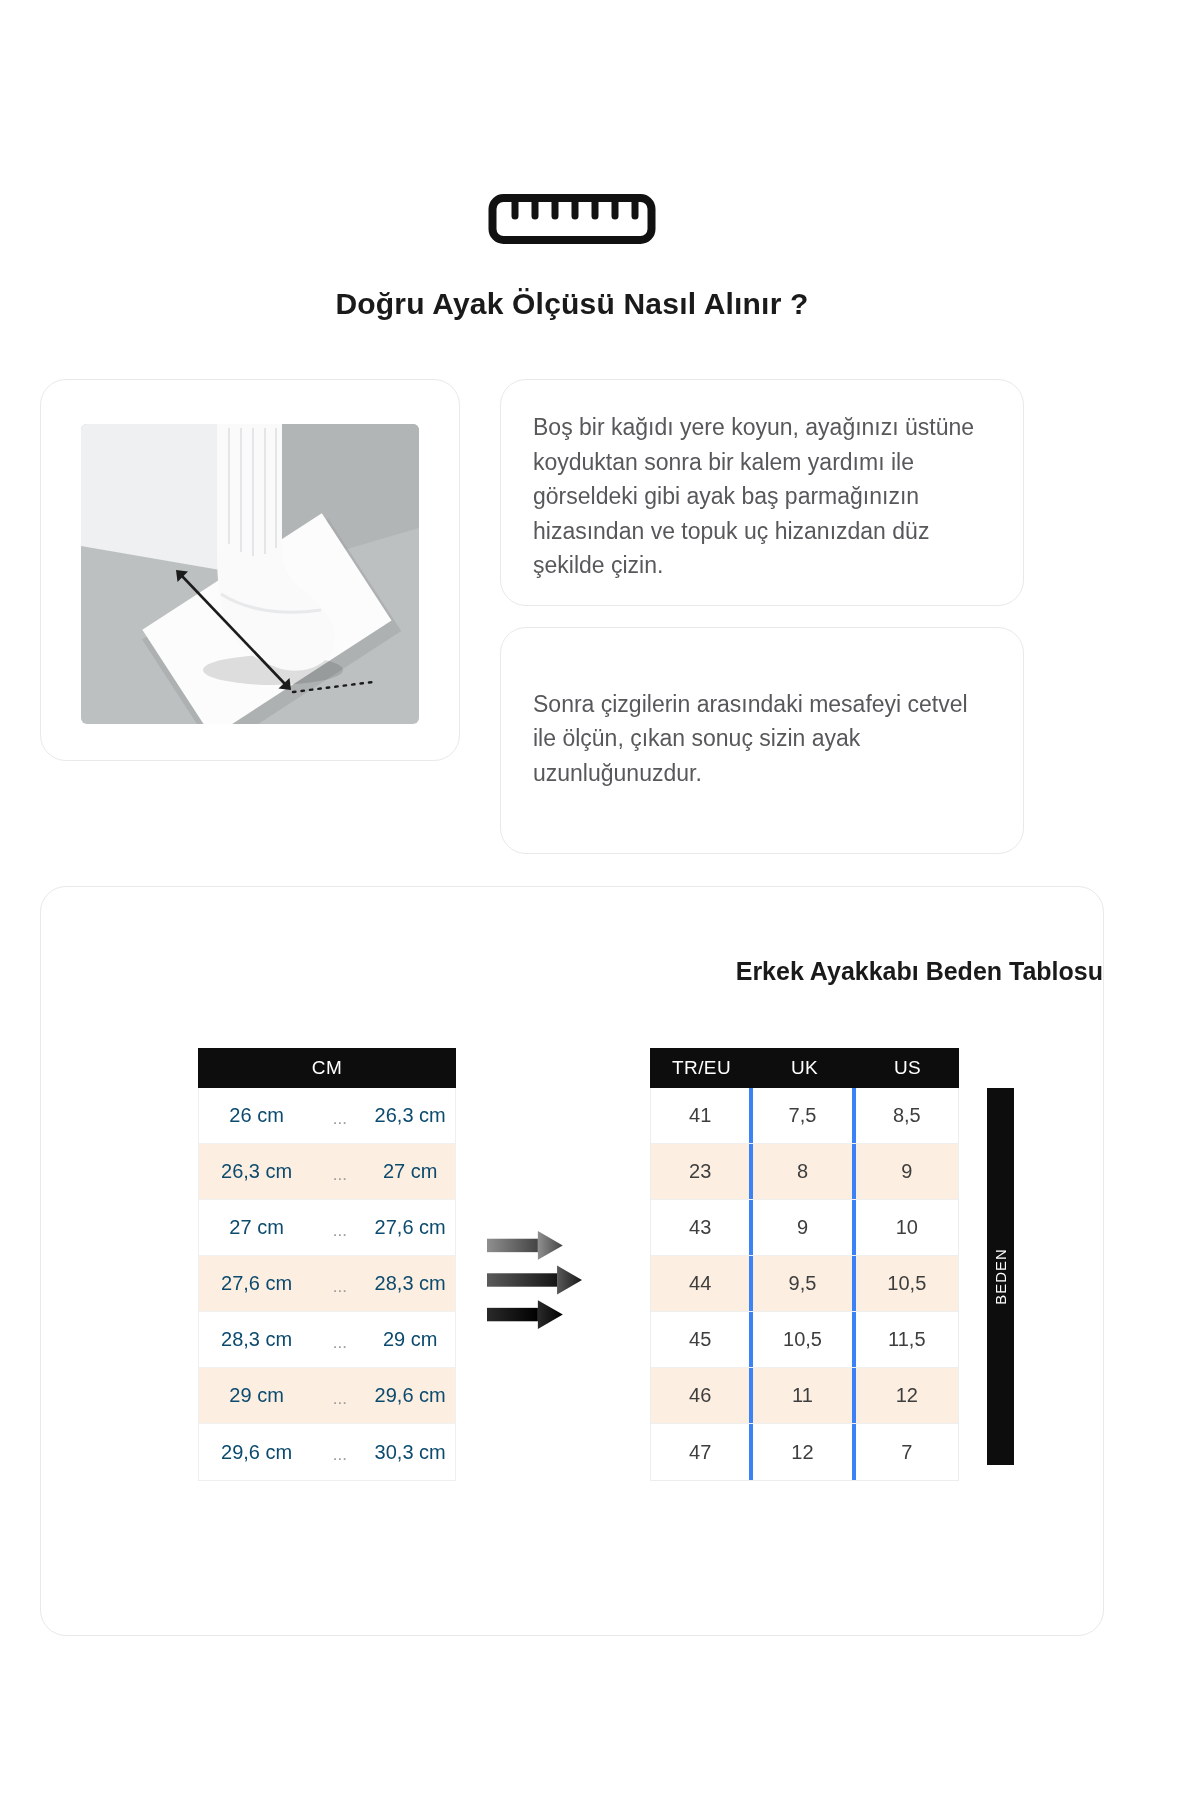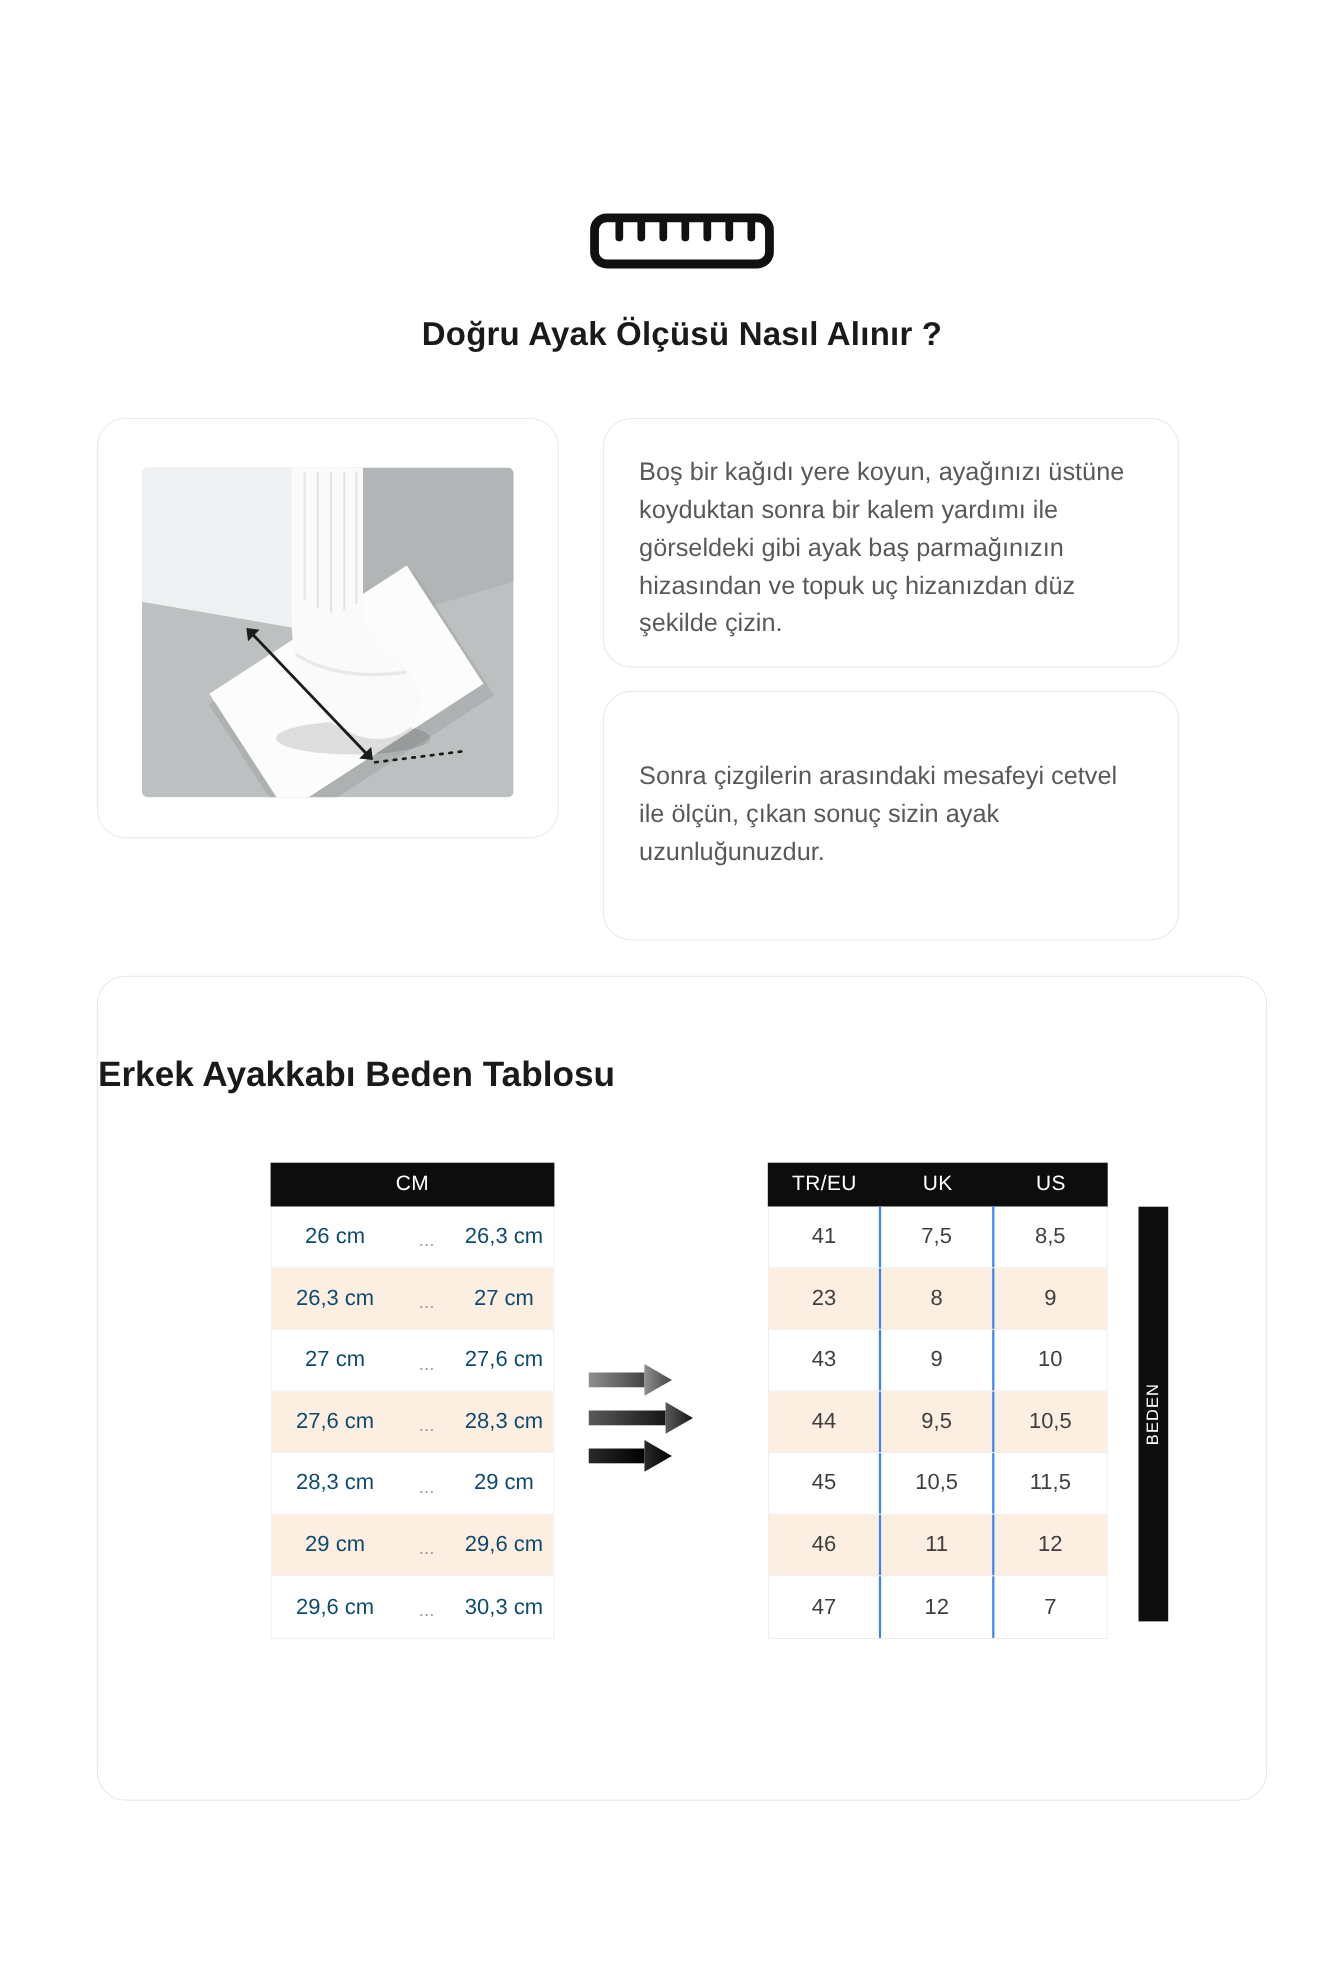--- a/index.html
+++ b/index.html
@@ -1,21 +1,21 @@
 <!DOCTYPE html>
 <html><head>
 <meta charset="utf-8">
 <style>
   * { margin:0; padding:0; box-sizing:border-box; }
   html,body { background:#ffffff; }
   body {
     width:1200px; height:1800px; position:relative;
     font-family:"Liberation Sans", sans-serif; color:#1b1b1b;
   }
-  .page { width:1144px; height:1800px; overflow:hidden; position:relative;margin-left:48px; }
+  .page { width:1144px; height:1800px; overflow:hidden; position:relative; }
 
   
   .ruler-wrap { display:flex; justify-content:center; padding-top:193px; }
   .main-title {
     text-align:center; font-size:30px; font-weight:700; letter-spacing:.2px;
     margin-top:38px; color:#1a1a1a;
   }
 
   
   .card {
@@ -32,21 +32,21 @@
   .right-col { width:524px; display:flex; flex-direction:column; gap:21px; }
   .text-card { height:227px; padding:30px 30px 22px 32px; }
   .text-card.centered { display:flex; align-items:center; padding-top:0; padding-bottom:4px; }
   .step-text { font-size:23px; line-height:34.5px; color:#57585a; }
 
   
   .size-card {
     margin:32px 40px 0 40px; height:750px;
   }
   .section-title {
-    text-align:left; font-size:32px; font-weight:700; padding-top:70px; color:#1a1a1a;
+    text-align:right; font-size:25px; font-weight:700; padding-top:70px; color:#1a1a1a;
   }
   .tables-row {
     display:flex; align-items:flex-start; padding-left:157px; margin-top:62px;
   }
 
   .thead {
     height:40px; background:#0d0d0d; color:#ffffff;
     display:flex; align-items:center; justify-content:center;
     font-size:19px; font-weight:500; letter-spacing:.4px;
   }
@@ -62,21 +62,21 @@
   .arrow-gap { width:158px; flex:none; display:flex; justify-content:center; padding-top:178px; }
 
   .size-table { width:345px; flex:none;padding-left:36px; }
   .size-table .thead { display:grid; grid-template-columns:1fr 1fr 1fr; }
   .size-table .thead span { display:flex; align-items:center; justify-content:center; }
   .size-rows { border:1px solid #ededed; border-top:none; }
   .size-row { display:grid; grid-template-columns:1fr 1fr 1fr; height:56px; border-bottom:1px solid #efefef; }
   .size-row:last-child { border-bottom:none; }
   .size-row:nth-child(even) { background:#fcefe2; }
   .size-row:nth-child(odd) { background:#ffffff; }
-  .size-cell { display:flex; align-items:center; justify-content:center; font-size:20px; color:#3e3e3e; border-right:2px solid #3b82f6; }
+  .size-cell { display:flex; align-items:center; justify-content:center; font-size:20px; color:#3e3e3e; border-right:4px solid #3b82f6; }
   .size-cell:last-child { border-right:none; }
 
   .beden-bar {
     width:27px; height:377px; background:#0d0d0d; margin-left:28px; margin-top:40px; flex:none;
     display:flex; align-items:center; justify-content:center;
   }
   .beden-bar span {
     color:#ffffff; font-size:15px; font-weight:500; letter-spacing:1px;
     transform:rotate(-90deg); white-space:nowrap;
   }

